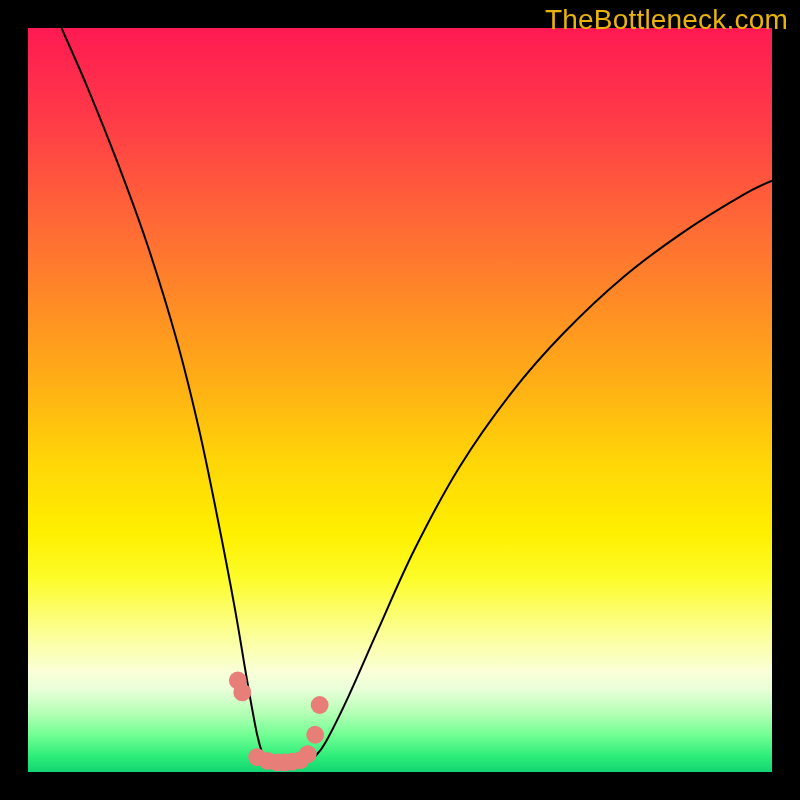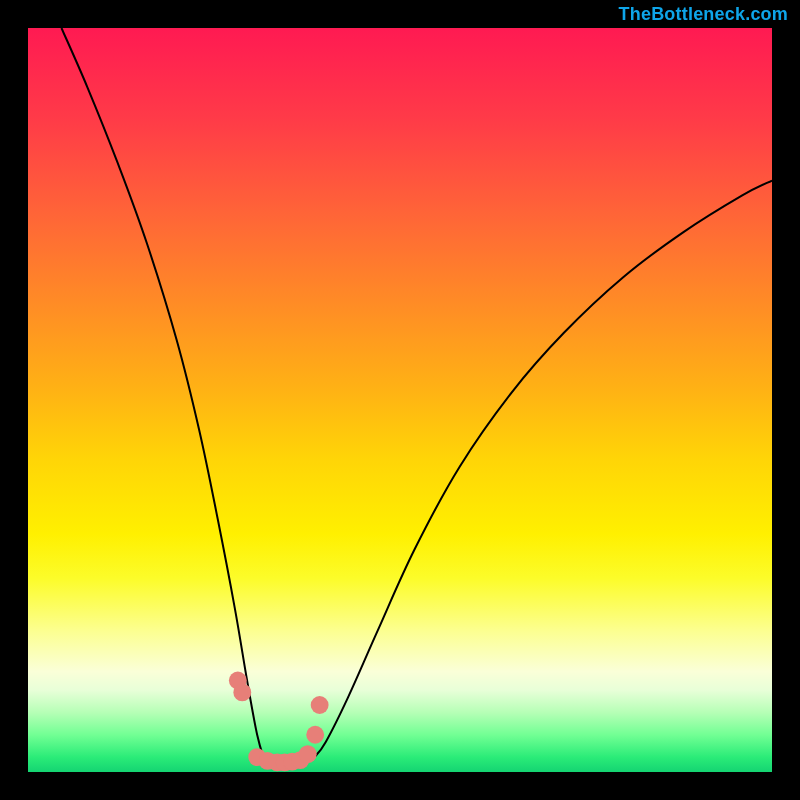--- a/index.html
+++ b/index.html
@@ -4,23 +4,23 @@
 <style>
   * { margin: 0; padding: 0; box-sizing: border-box; }
   body { width: 800px; height: 800px; overflow: hidden; background: #000; font-family: Arial, sans-serif; }
   .outer {
     width: 800px; height: 800px; background: #000; position: relative;
   }
   .watermark {
     position: absolute;
     top: 4px;
     right: 12px;
-    color: #0ea5e9;
-    font-size: 18px;
-    font-weight: 700;
+    color: #eab308;
+    font-size: 28px;
+    font-weight: 400;
     letter-spacing: 0.2px;
     z-index: 10;
   }
   .plot-area {
     position: absolute;
     left: 28px;
     top: 28px;
     width: 744px;
     height: 744px;
     background: linear-gradient(to bottom,

